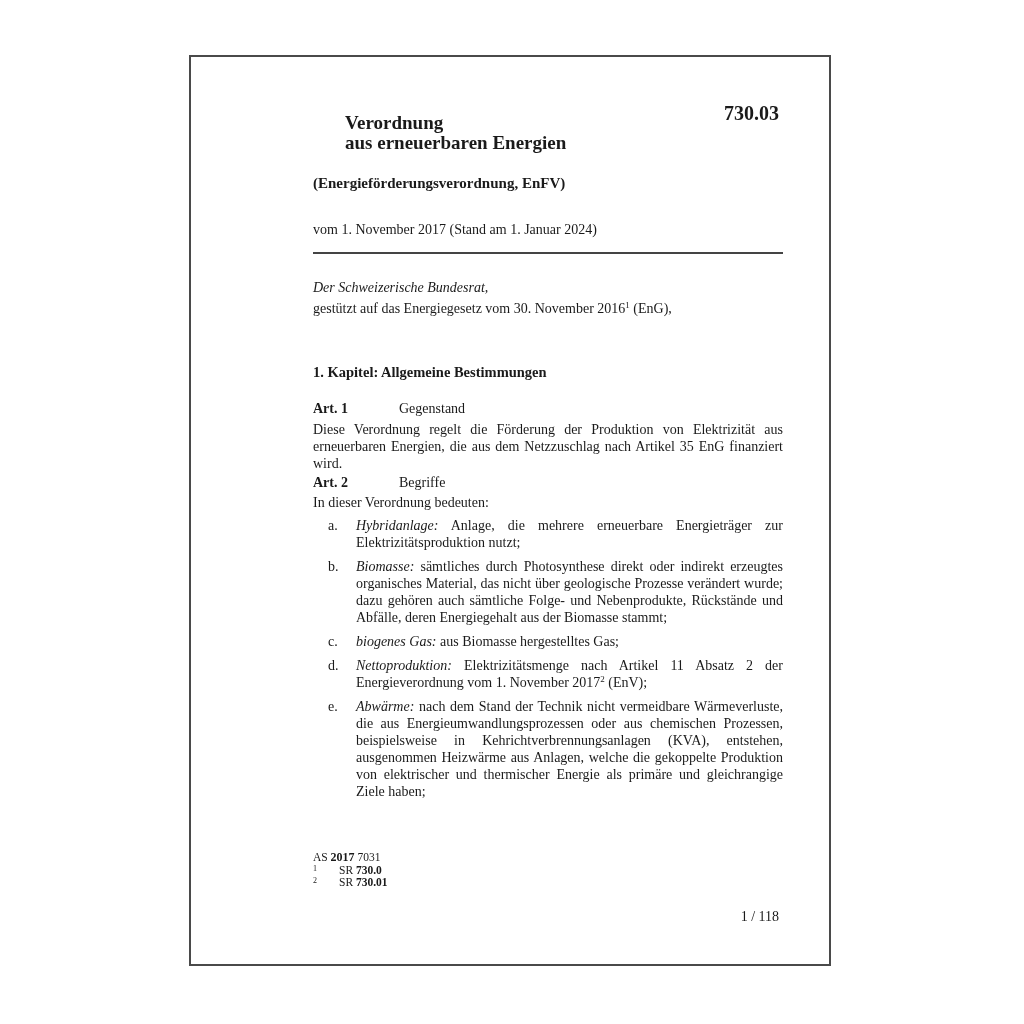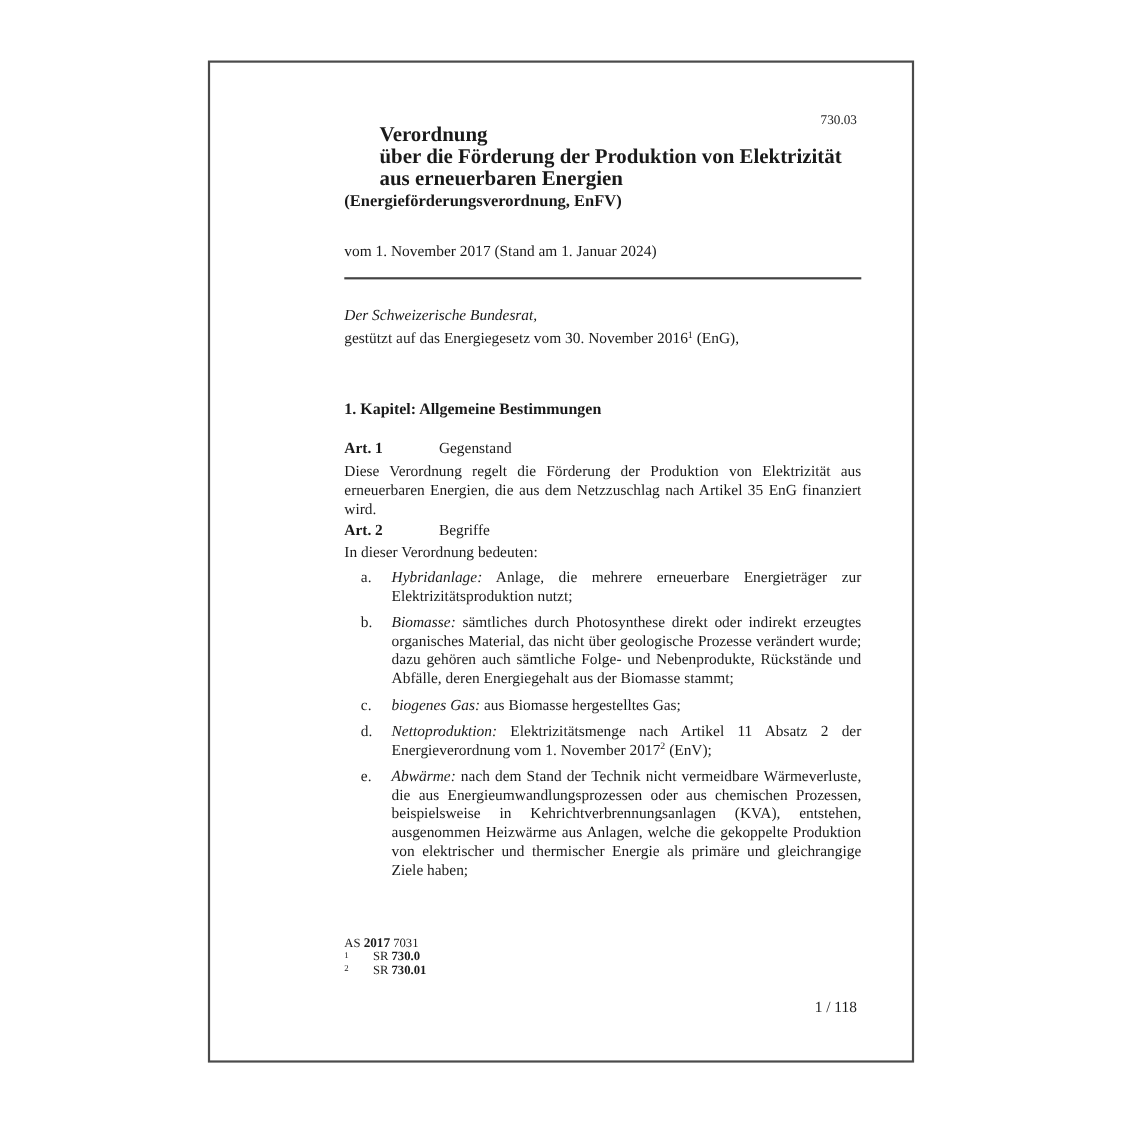--- a/index.html
+++ b/index.html
@@ -3,21 +3,21 @@
   <meta charset="utf-8">
   <style>
     html, body { margin: 0; padding: 0; background: #ffffff; }
     body { width: 1024px; height: 1024px; position: relative; overflow: hidden; }
     .page {
       position: absolute; left: 189px; top: 55px; width: 642px; height: 911px;
       border: 2px solid #4a4a4a; background: #fff; box-sizing: border-box;
       font-family: "Liberation Serif", serif; color: #1a1a1a;
     }
     .abs { position: absolute; }
-    .sr-number { right: 50px; top: 45px; font-size: 12px; font-weight: normal; }
+    .sr-number { right: 50px; top: 45px; font-size: 20px; font-weight: bold; }
     .title { left: 122px; top: 56px; font-size: 19px; font-weight: bold; line-height: 20px; margin-left: 32px; }
     .short-title { left: 122px; top: 118px; font-size: 15px; font-weight: bold; }
     .date { left: 122px; top: 165px; font-size: 14px; }
     .rule { left: 122px; top: 195px; width: 470px; height: 0; border-top: 2px solid #444; }
     .preamble { left: 122px; top: 220px; font-size: 14px; line-height: 21px; }
     .it { font-style: italic; }
     sup { font-size: 9px; vertical-align: 5px; line-height: 0; }
     .chapter { left: 122px; top: 307px; font-size: 14.5px; font-weight: bold; }
     .art-head { font-size: 14px; }
     .art-head .num { font-weight: bold; display: inline-block; width: 86px; }
@@ -37,21 +37,20 @@
     .page-no { right: 50px; top: 852px; font-size: 14px; }
   </style>
 </head>
 <body>
 
 <div class="page">
   <div class="abs sr-number">730.03</div>
 
   <div class="abs title">
     <div>Verordnung</div>
-    <div>über die Förderung der Produktion von Elektrizität</div>
     <div>aus erneuerbaren Energien</div>
   </div>
   <div class="abs short-title">(Energieförderungsverordnung, EnFV)</div>
   <div class="abs date">vom 1. November 2017 (Stand am 1. Januar 2024)</div>
   <div class="abs rule"></div>
 
   <div class="abs preamble">
     <div class="it">Der Schweizerische Bundesrat,</div>
     <div><span>gestützt auf das Energiegesetz vom 30. November 2016</span><sup>1</sup><span> (EnG),</span></div>
   </div>

